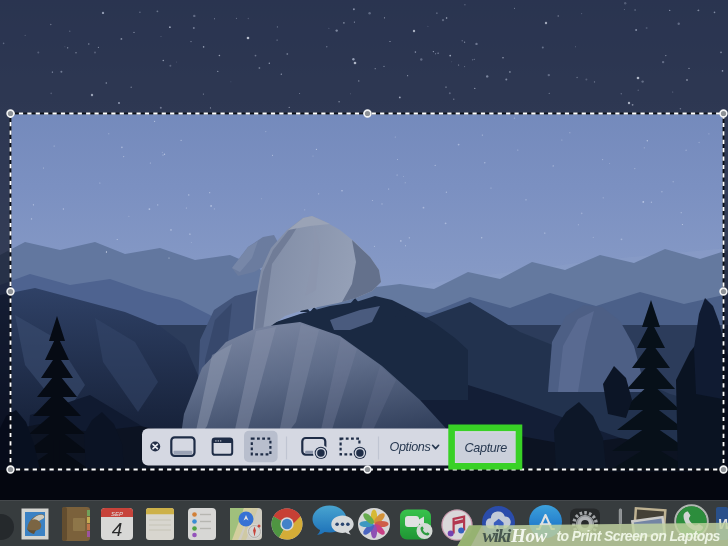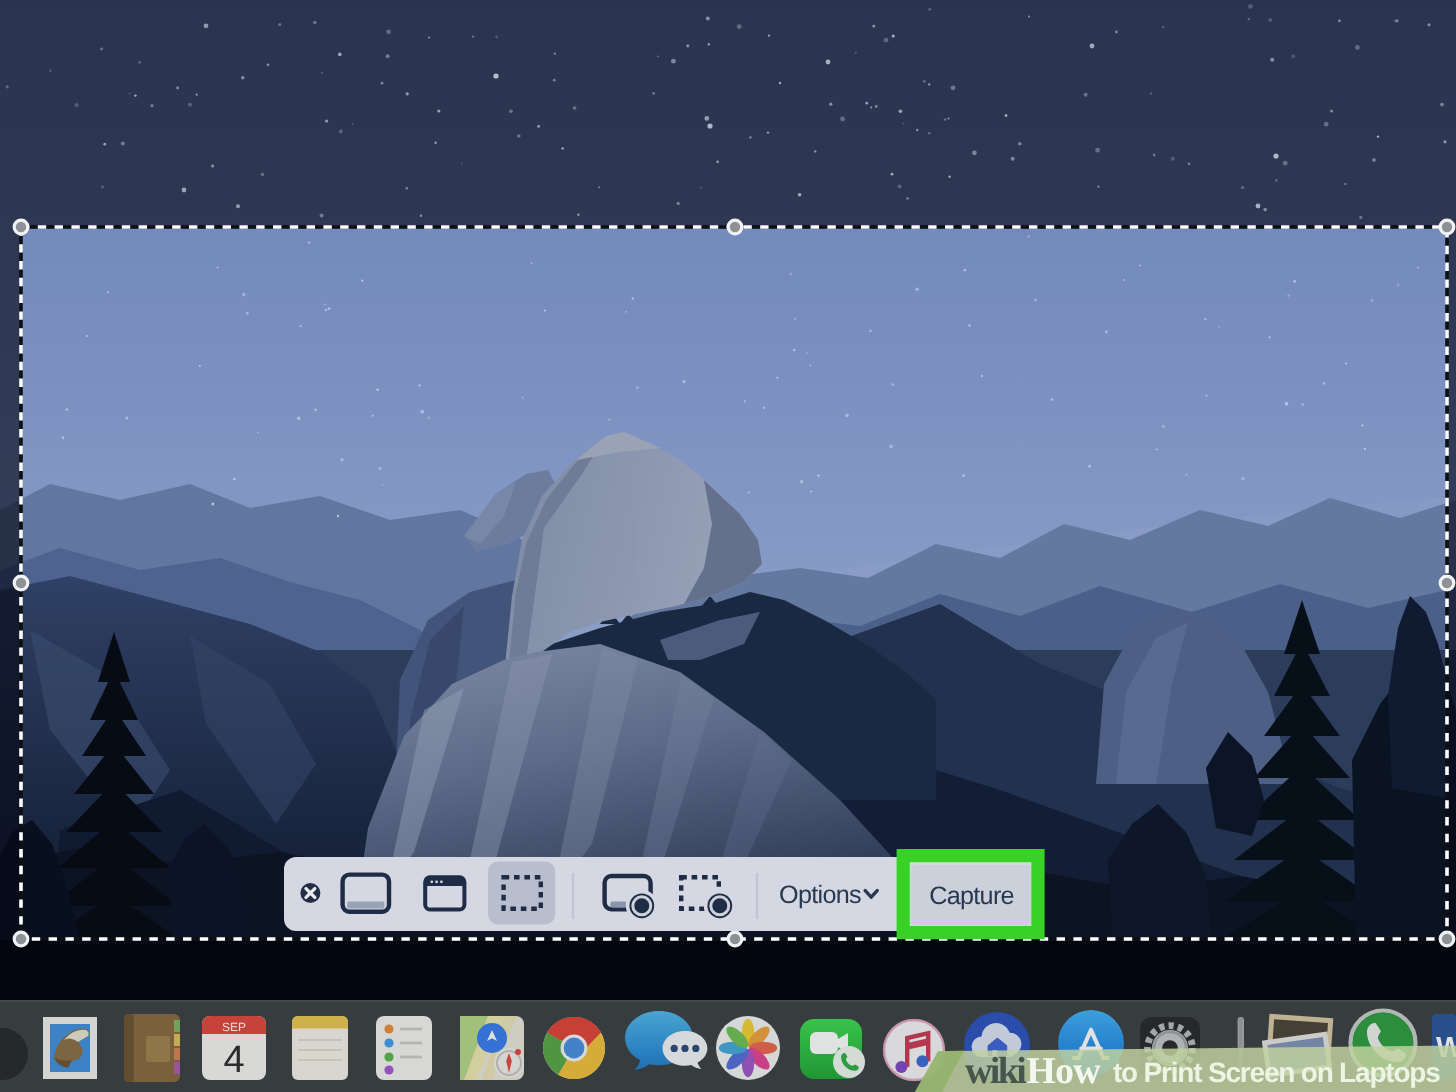--- a/index.html
+++ b/index.html
@@ -1,15 +1,15 @@
 <!DOCTYPE html>
 <html><head><meta charset="utf-8">
 <style>
 html,body{margin:0;padding:0;background:#000;}
-#stage{position:relative;width:728px;height:546px;overflow:hidden;font-family:"Liberation Sans",sans-serif;}
+#stage{position:relative;width:728px;height:546px;overflow:hidden;font-family:"Liberation Sans",sans-serif;font-style:italic;}
 svg{display:block;}
 </style></head>
 <body>
 <div id="stage">
 <svg width="728" height="546" viewBox="0 0 728 546">
 <defs>
 <linearGradient id="skyg" x1="0" y1="0" x2="0" y2="1">
  <stop offset="0" stop-color="#6a81b4"></stop>
           <stop offset="0.55" stop-color="#7b90c1"></stop>
           <stop offset="1" stop-color="#8da0c9"></stop>

